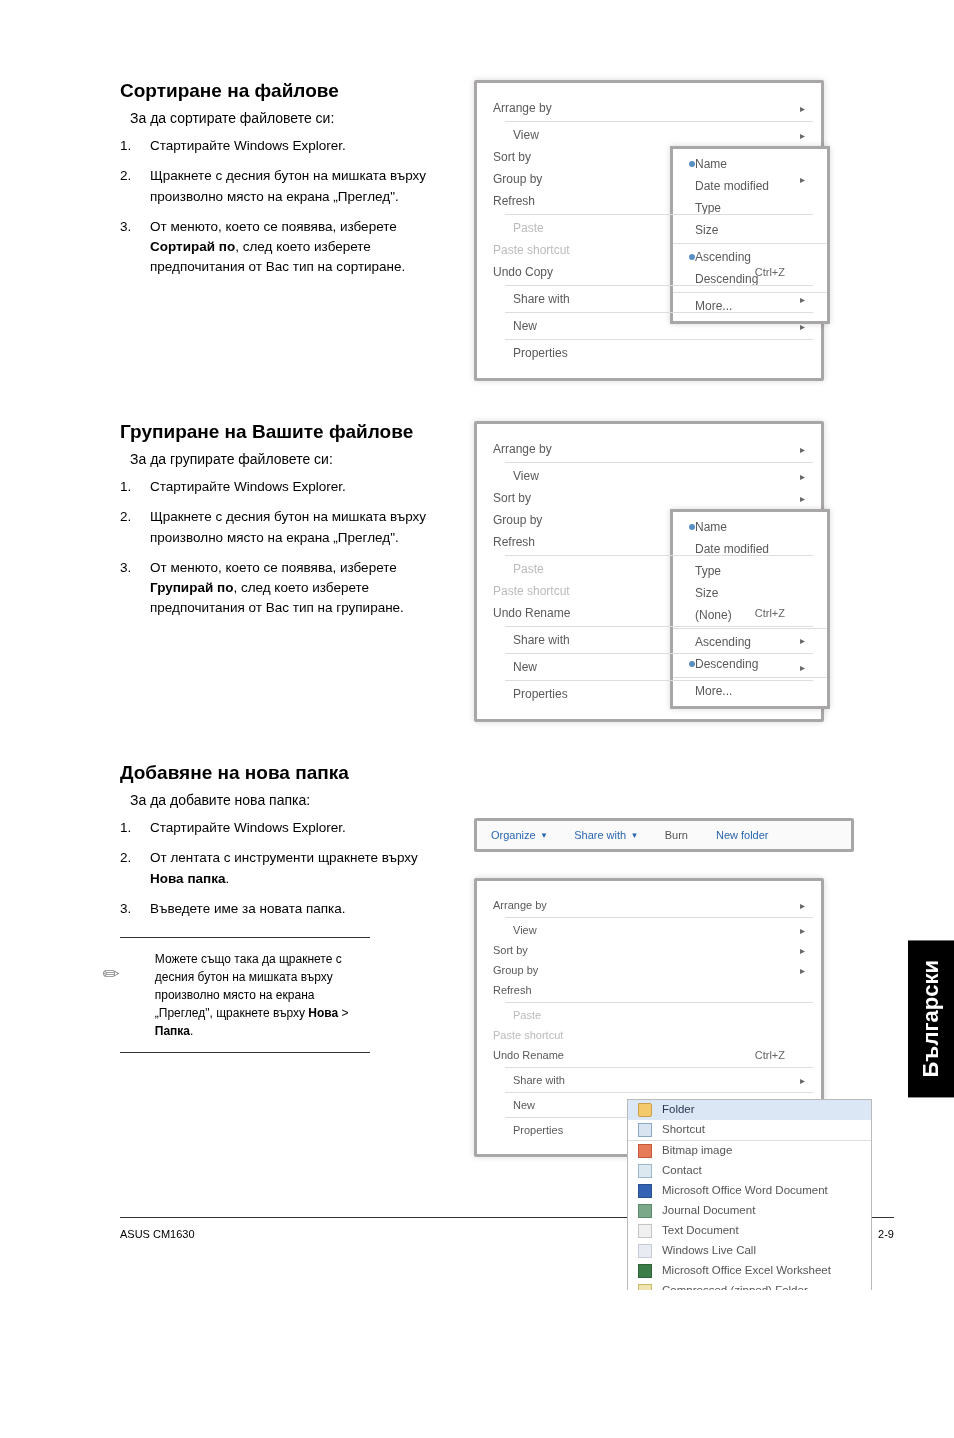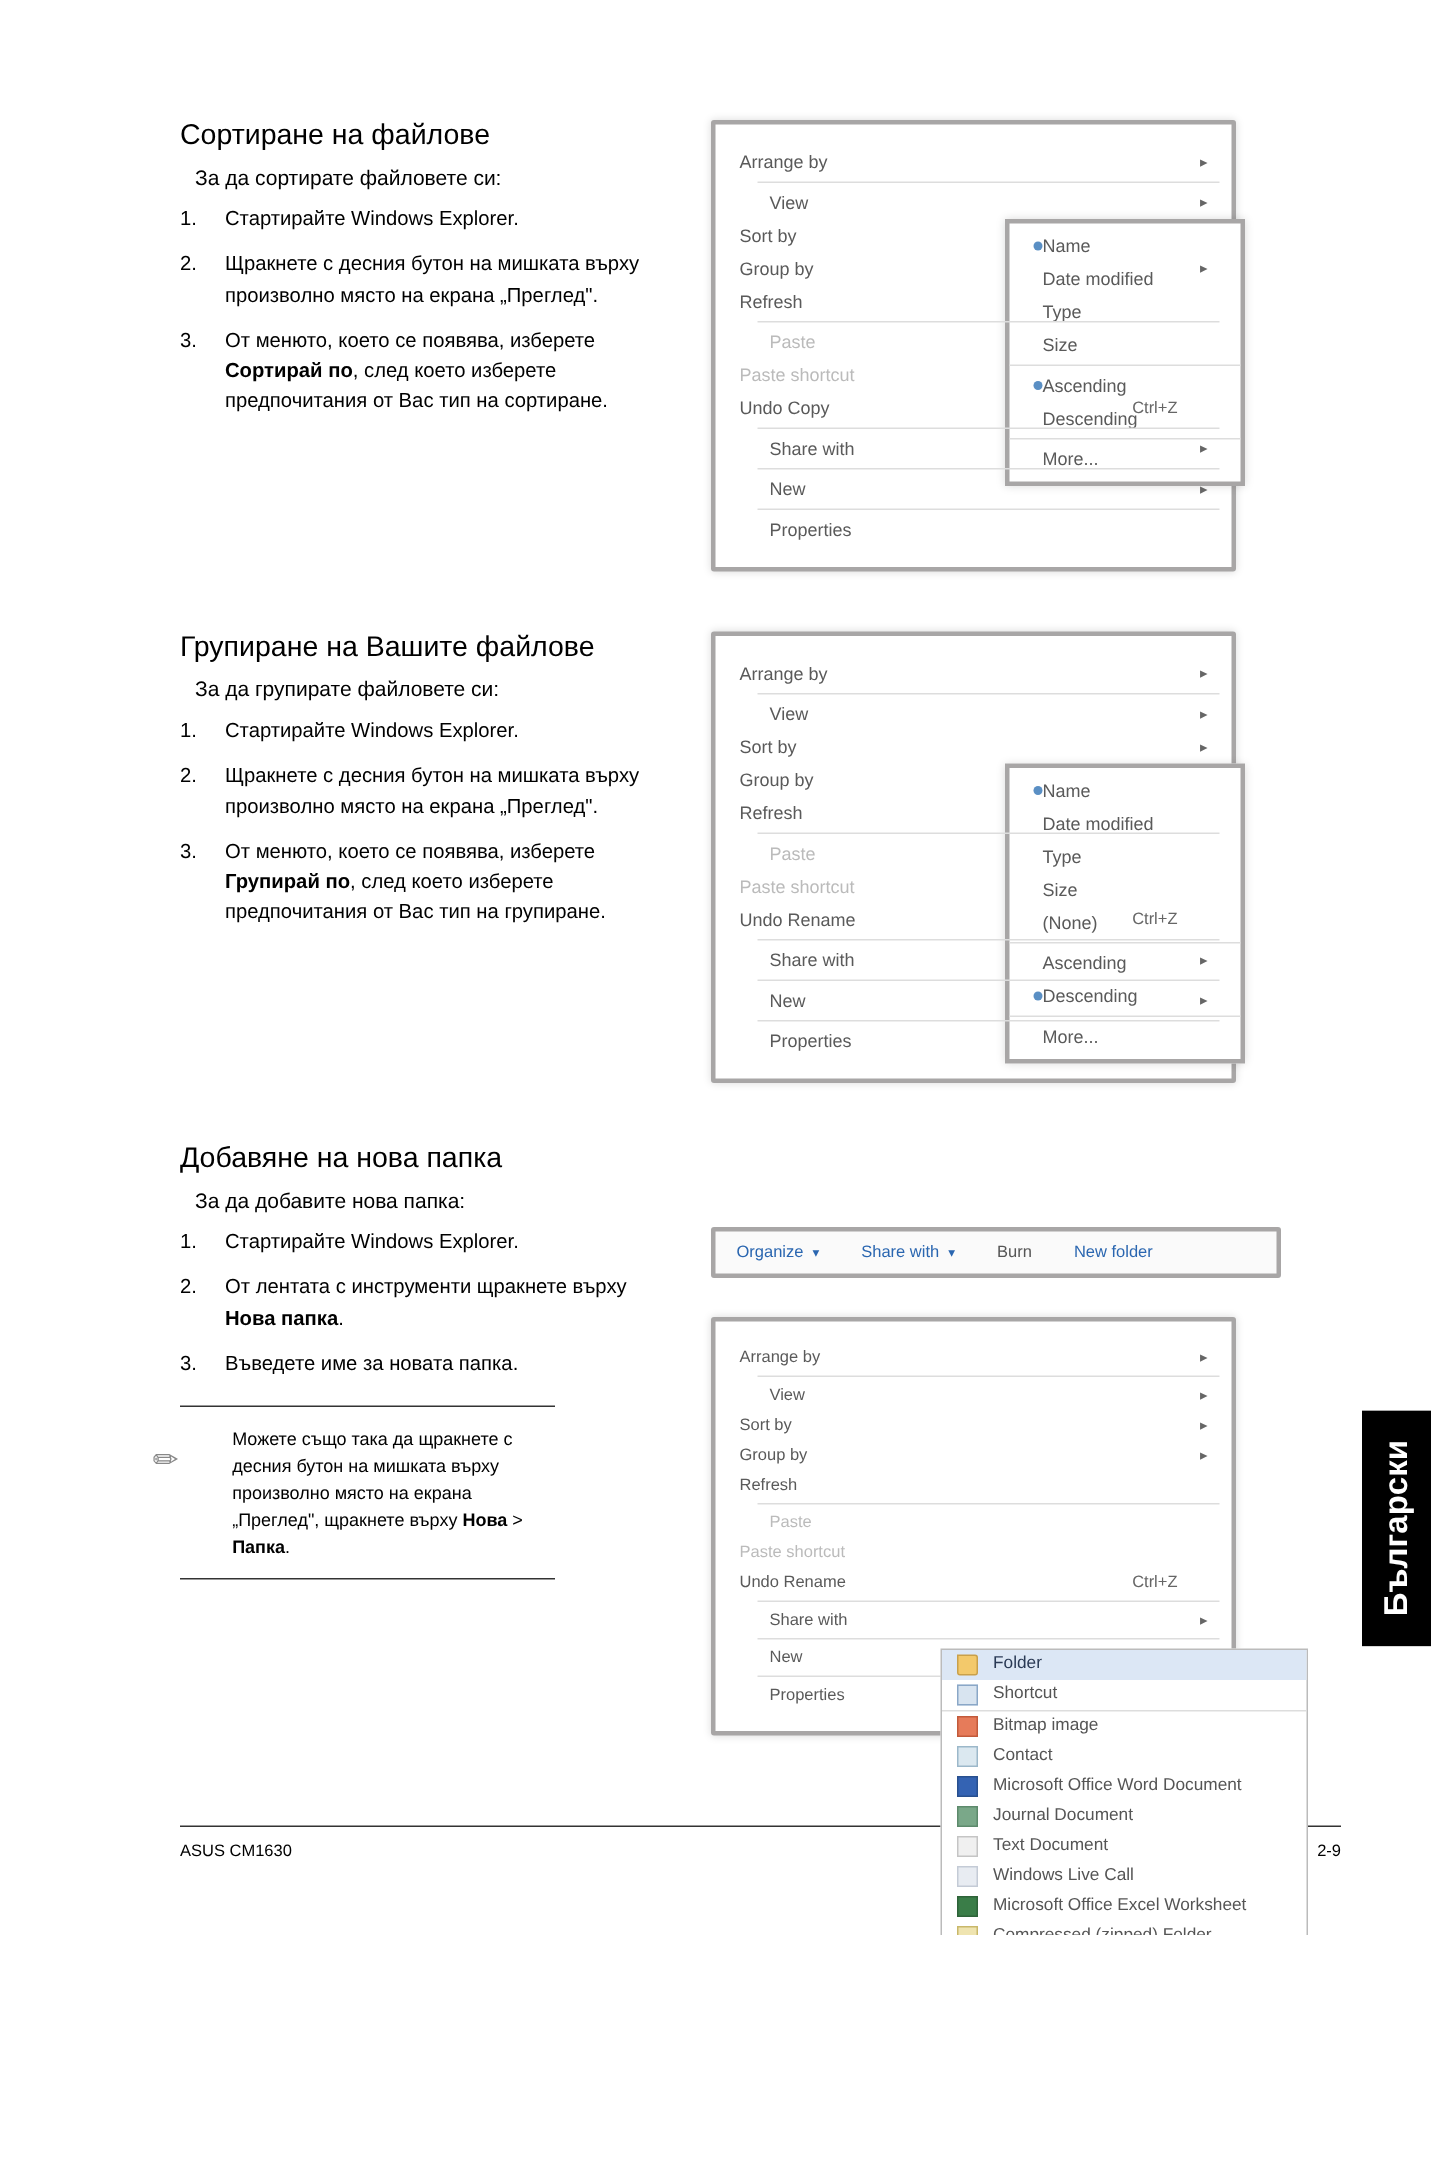--- a/index.html
+++ b/index.html
@@ -1,21 +1,21 @@
 <!DOCTYPE html>
 <html><head>
   <meta charset="utf-8">
   <style>
     * { margin:0; padding:0; box-sizing:border-box; }
     body { font-family: Arial, sans-serif; background:#fff; width:954px; }
     .page { padding: 80px 60px 50px 120px; position:relative; }
     .side-tab { position:absolute; right:0; top:940px; background:#000; color:#fff;
                 writing-mode:vertical-rl; transform:rotate(180deg); padding:20px 10px;
                 font-size:22px; font-weight:bold; }
-    h2 { font-size:19px; font-weight:normal; margin-bottom:8px; }
+    h2 { font-size:19px; font-weight:bold; margin-bottom:8px; }
     h3 { font-size:14px; font-weight:normal; margin-bottom:10px;margin-left:10px; }
     .section { display:flex; gap:24px; margin-bottom:40px; }
     .left-col { flex:1; max-width:330px; }
     .right-col { flex:1; }
     ol { list-style:none; counter-reset:item; }
     ol li { counter-increment:item; display:flex; margin-bottom:10px; font-size:13.5px; line-height:1.5; }
     ol li::before { content:counter(item) "."; width:30px; flex-shrink:0; }
     .menu-box { border:3px solid #a8a6a6; border-radius:2px; padding:8px; background:#fff;
                 box-shadow:0 0 6px rgba(0,0,0,.15); font-size:12px; color:#5a5a5a; width:350px; }
     .menu-row { display:flex; align-items:center; padding:4px 8px; position:relative; }

